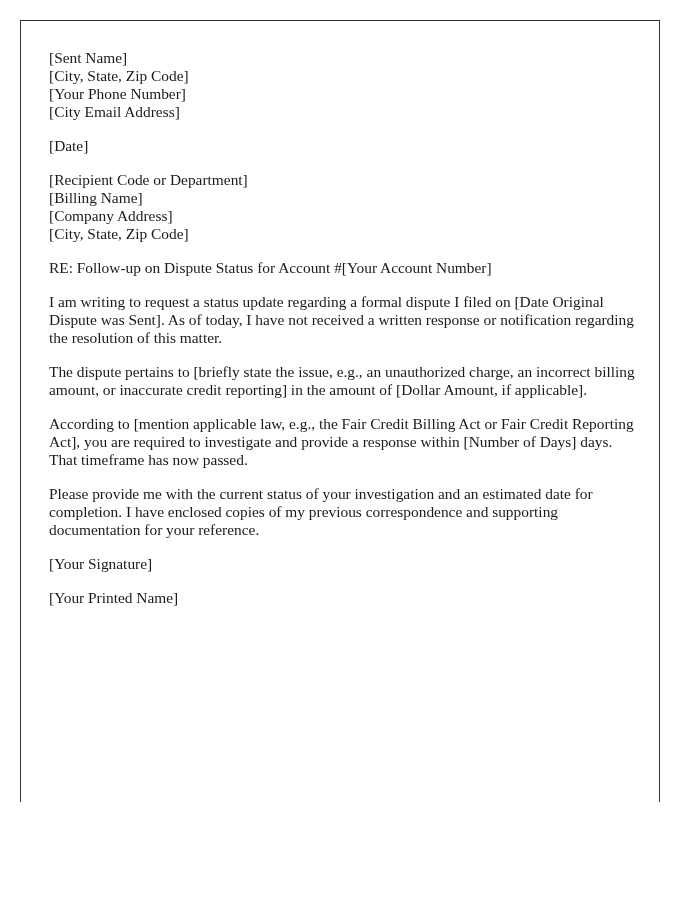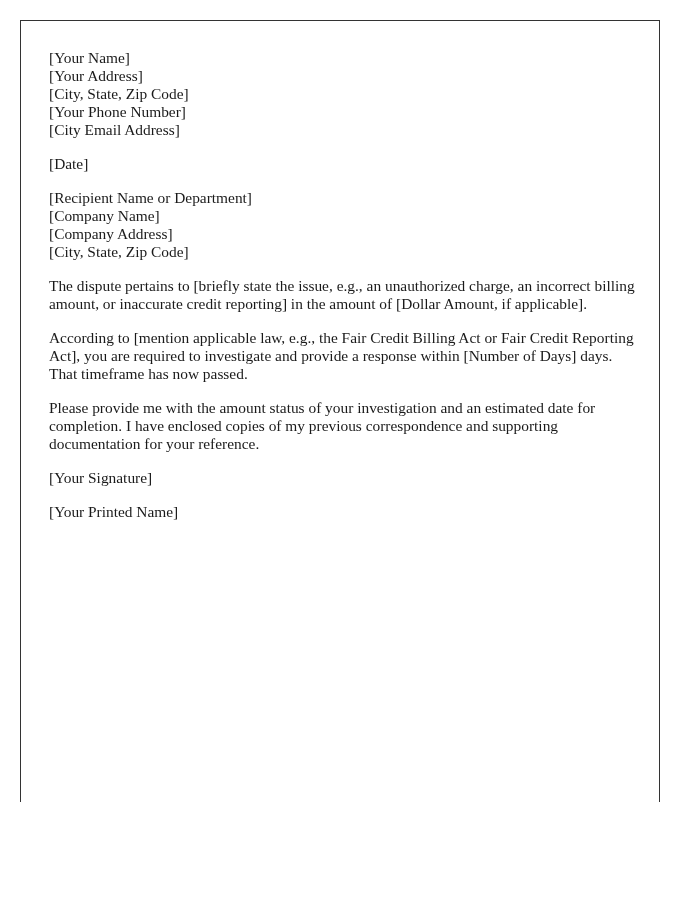--- a/index.html
+++ b/index.html
@@ -16,32 +16,33 @@
   .block { margin:0 0 16px 0; }
   .line { display:block; }
   p { margin:0 0 16px 0; }
 </style>
 </head>
 <body>
 
 <div class="page">
   <div class="content">
     <div class="block">
-      <span class="line">[Your Name]</span>
-      <span class="line">[Your Address]</span>
+      <span class="line">[Sent Name]</span>
       <span class="line">[City, State, Zip Code]</span>
       <span class="line">[Your Phone Number]</span>
       <span class="line">[City Email Address]</span>
     </div>
     <p>[Date]</p>
     <div class="block">
-      <span class="line">[Recipient Name or Department]</span>
-      <span class="line">[Company Name]</span>
+      <span class="line">[Recipient Code or Department]</span>
+      <span class="line">[Billing Name]</span>
       <span class="line">[Company Address]</span>
       <span class="line">[City, State, Zip Code]</span>
     </div>
+    <p>RE: Follow-up on Dispute Status for Account #[Your Account Number]</p>
+    <p>I am writing to request a status update regarding a formal dispute I filed on [Date Original Dispute was Sent]. As of today, I have not received a written response or notification regarding the resolution of this matter.</p>
     <p>The dispute pertains to [briefly state the issue, e.g., an unauthorized charge, an incorrect billing amount, or inaccurate credit reporting] in the amount of [Dollar Amount, if applicable].</p>
     <p>According to [mention applicable law, e.g., the Fair Credit Billing Act or Fair Credit Reporting Act], you are required to investigate and provide a response within [Number of Days] days. That timeframe has now passed.</p>
-    <p>Please provide me with the amount status of your investigation and an estimated date for completion. I have enclosed copies of my previous correspondence and supporting documentation for your reference.</p>
+    <p>Please provide me with the current status of your investigation and an estimated date for completion. I have enclosed copies of my previous correspondence and supporting documentation for your reference.</p>
     <p>[Your Signature]</p>
     <p>[Your Printed Name]</p>
   </div>
 </div>
 
 </body></html>

